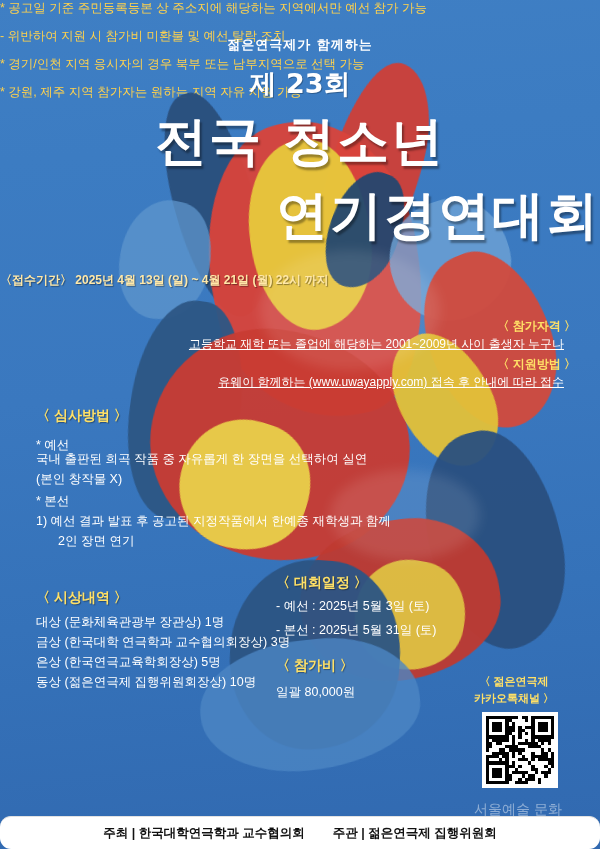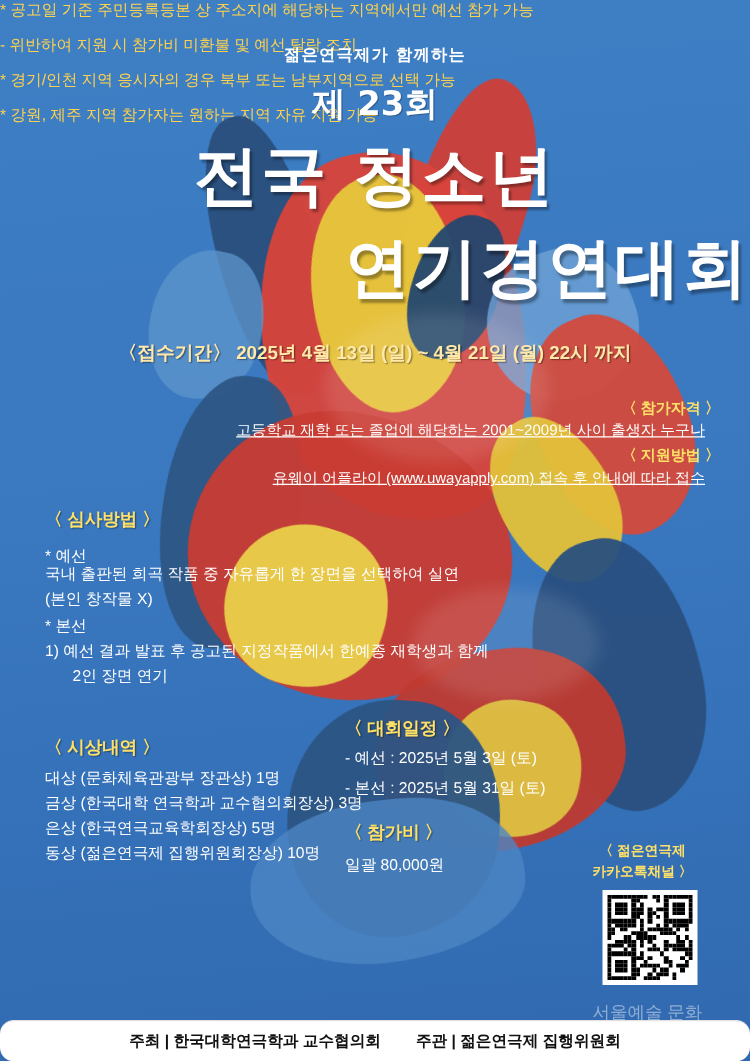--- a/index.html
+++ b/index.html
@@ -98,22 +98,22 @@
     text-align: right;
     font-size: 52px;
     font-weight: bold;
     color: #ffffff;
     letter-spacing: 2px;
     text-shadow: 2px 3px 2px rgba(0,0,0,.35);
   }
 
   .period {
     left: 0; right: 0; top: 272px;
-    text-align: center;
-    font-size: 15px;
+    text-align: left;
+    font-size: 12px;
     font-weight: bold;
     color: #ffe8a8;
     text-shadow: 1px 1px 1px rgba(0,0,0,.4);
   }
 
   .right-head {
     right: 24px;
     text-align: right;
     font-size: 12px;
     font-weight: bold;
@@ -259,21 +259,21 @@
   <div class="t kicker brush">젊은연극제가 함께하는</div>
   <div class="t edition brush">제 23회</div>
   <div class="t title1 brush">전국 청소년</div>
   <div class="t title2 brush">연기경연대회</div>
 
   <div class="t period">〈접수기간〉  2025년 4월 13일 (일) ~ 4월 21일 (월) 22시 까지</div>
 
   <div class="t right-head rh1">〈 참가자격 〉</div>
   <div class="t right-body rb1">고등학교 재학 또는 졸업에 해당하는 2001~2009년 사이 출생자 누구나</div>
   <div class="t right-head rh2">〈 지원방법 〉</div>
-  <div class="t right-body rb2">유웨이 어플라이 (www.uwayapply.com) 접속 후 안내에 따라 접수</div>
+  <div class="t right-body rb2">유웨이 함께하는 (www.uwayapply.com) 접속 후 안내에 따라 접수</div>
 
   <div class="t left-col sec-head" id="h-judge">〈 심사방법 〉</div>
   <div class="t left-col sec-line" id="j-sub1">* 예선</div>
   <div class="t left-col sec-line" id="j-l1">국내 출판된 희곡 작품 중 자유롭게 한 장면을 선택하여 실연</div>
   <div class="t left-col sec-line" id="j-l2">(본인 창작물 X)</div>
   <div class="t left-col sec-line" id="j-sub2">* 본선</div>
   <div class="t left-col sec-line" id="j-l3">1) 예선 결과 발표 후 공고된 지정작품에서 한예종 재학생과 함께</div>
   <div class="t sec-line" id="j-l4">2인 장면 연기</div>
 
   <div class="t left-col sec-head" id="h-prize">〈 시상내역 〉</div>

